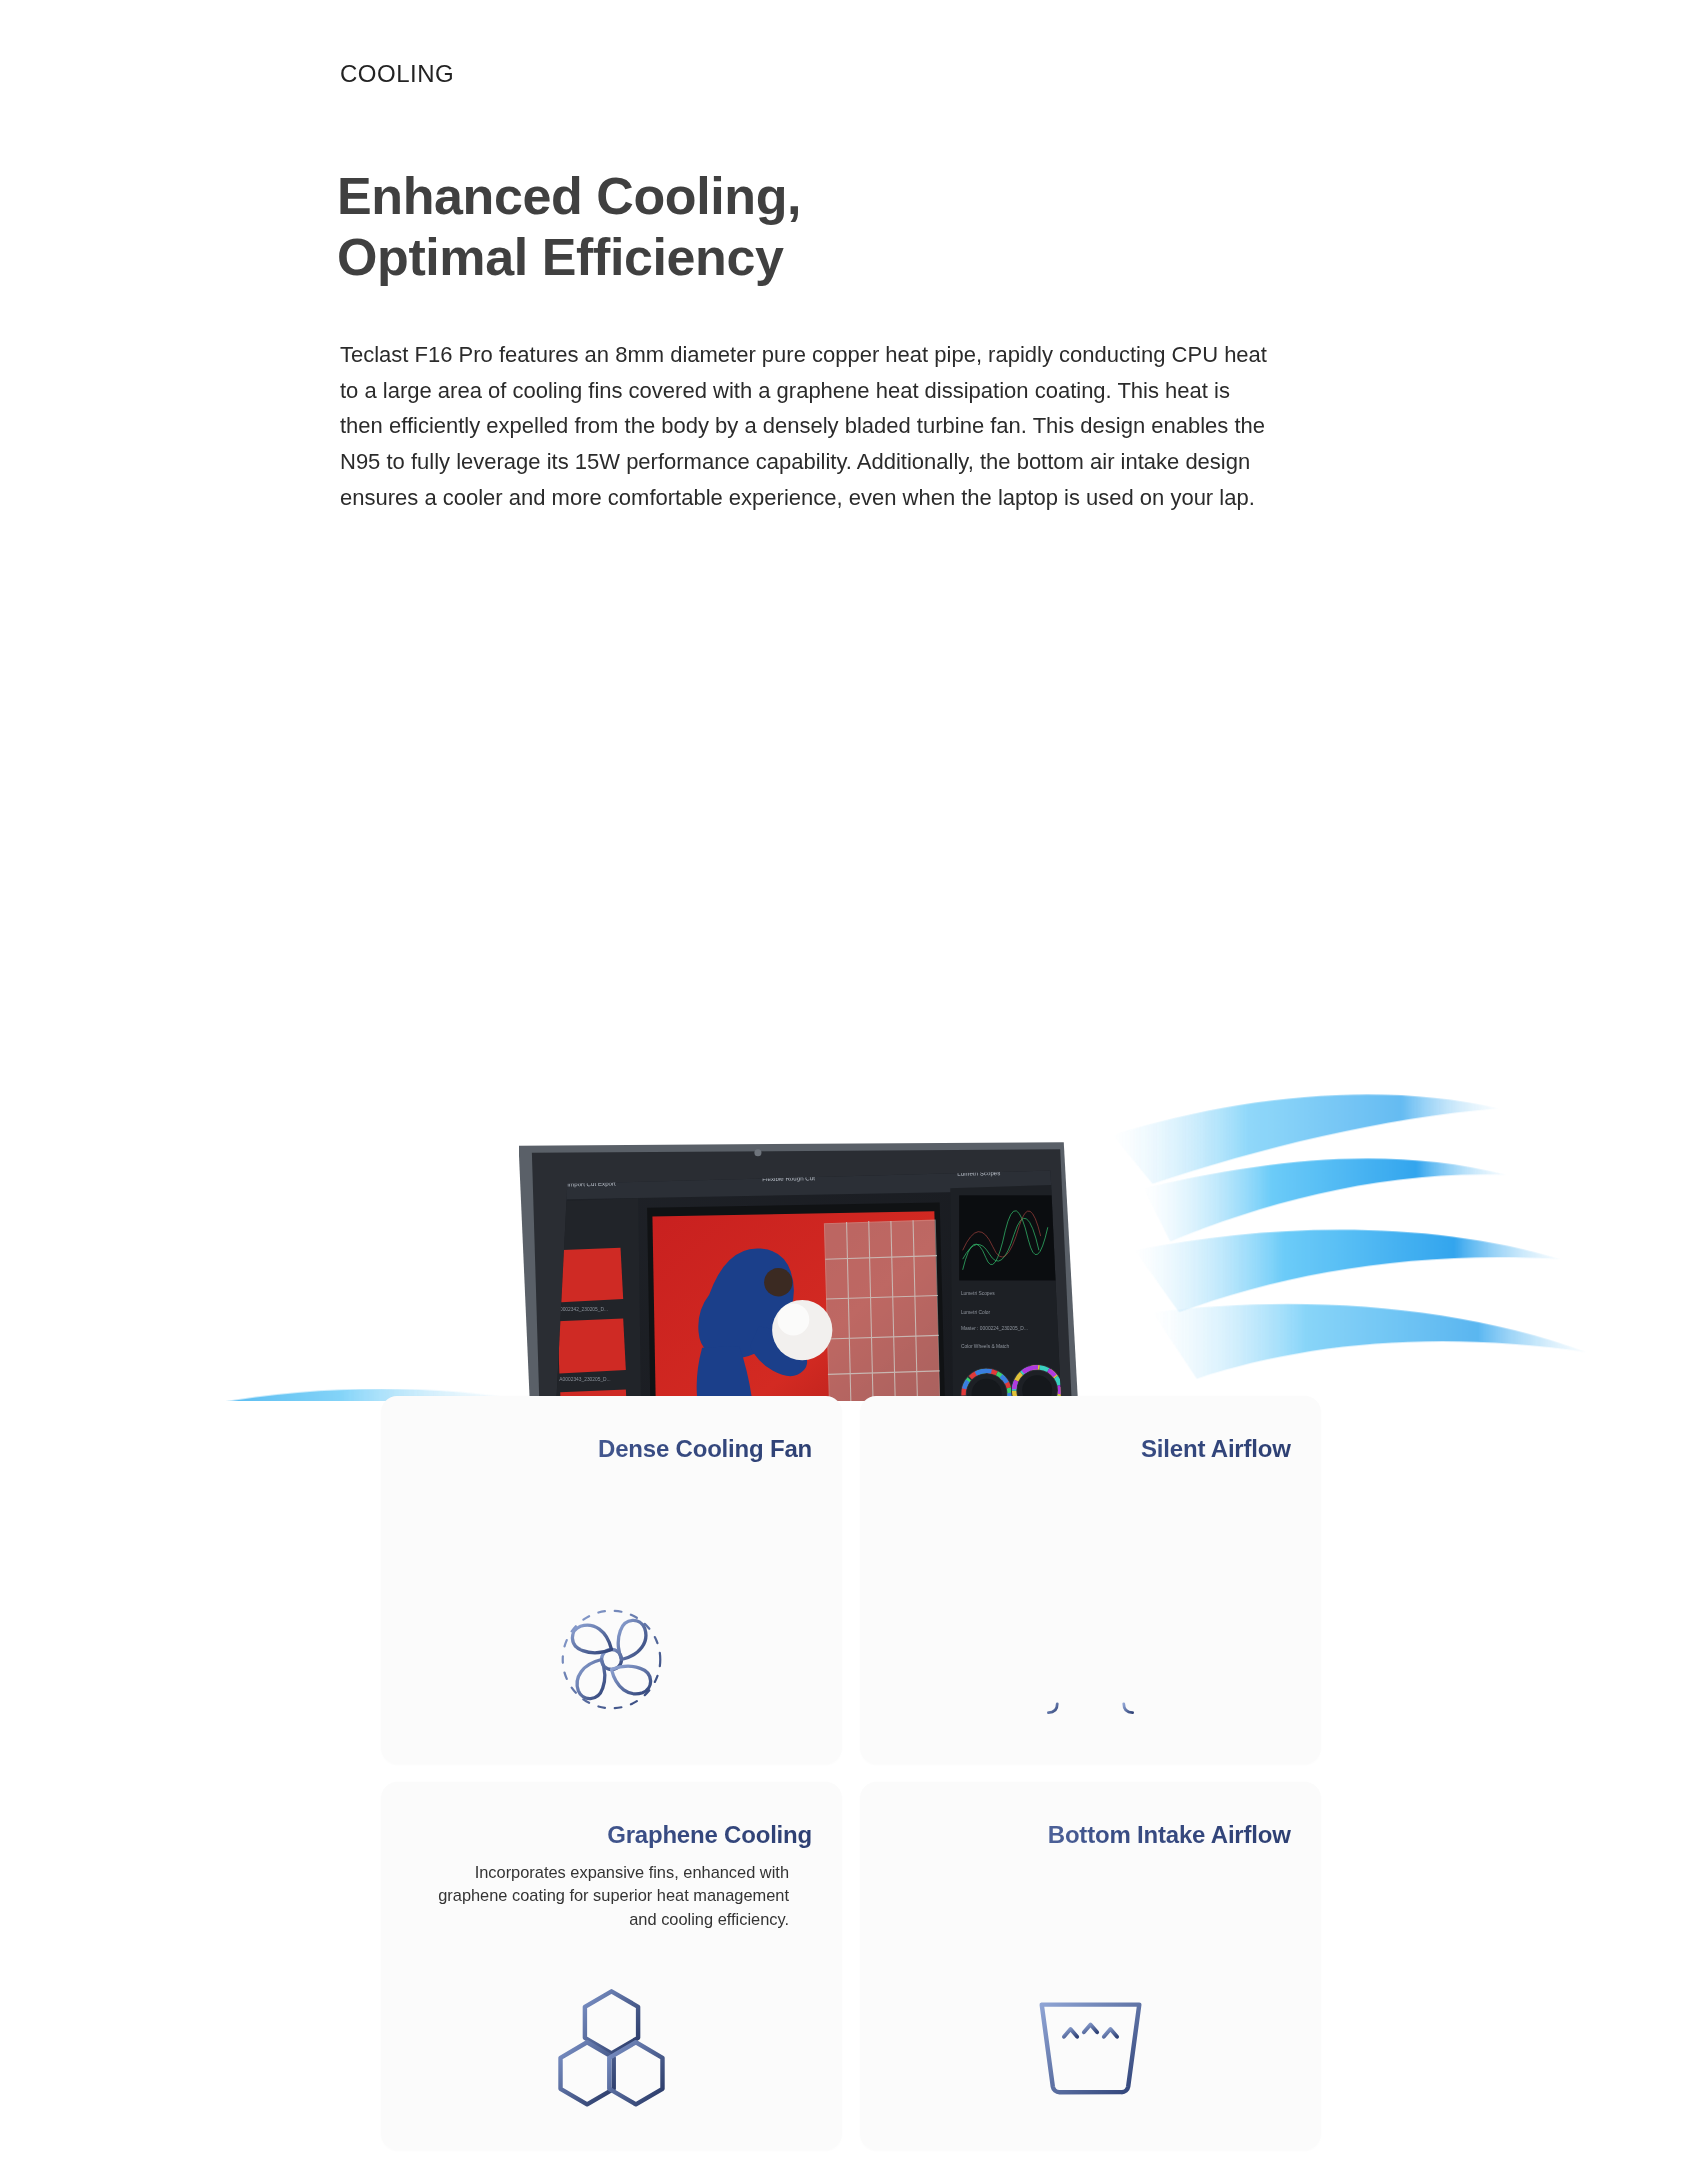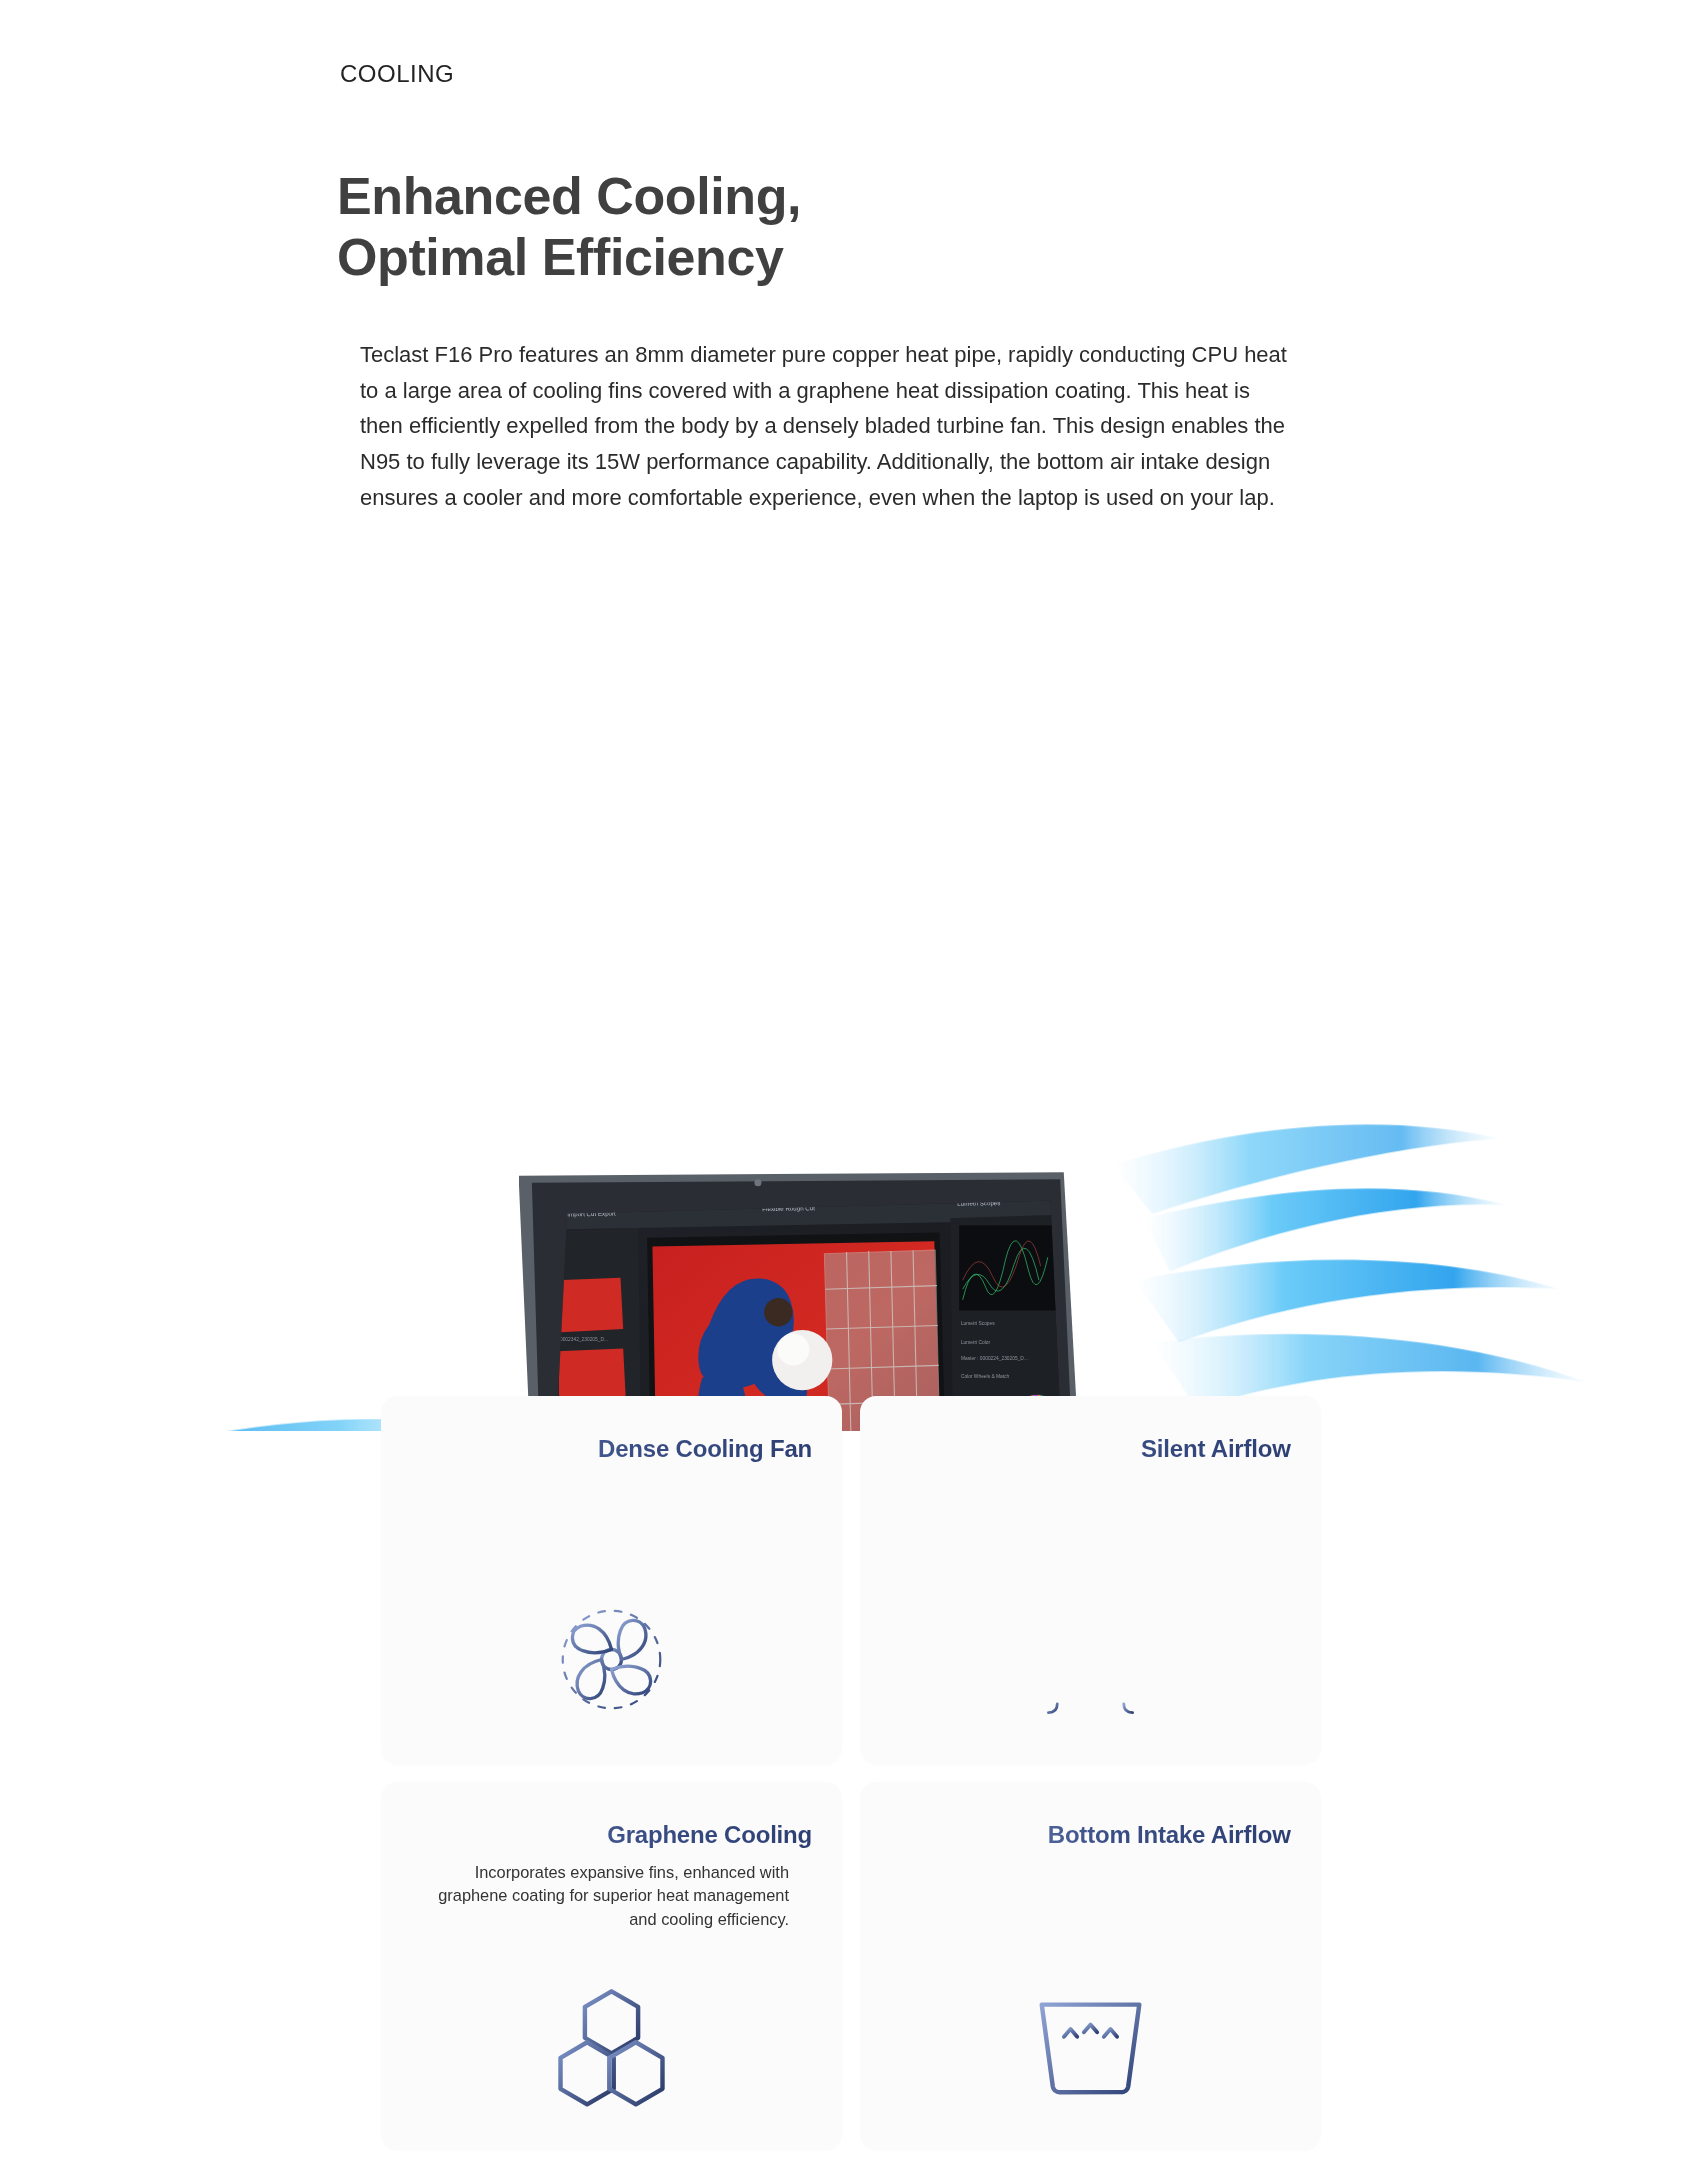--- a/index.html
+++ b/index.html
@@ -35,32 +35,32 @@
     left: 337px; top: 131px;
     font-size: 52px;
     font-weight: 700;
     line-height: 1.18;
     letter-spacing: -0.4px;
     color: #404040;
     white-space: pre-line;
   }
   .paragraph {
     position: absolute;
-    left: 360px; top: 315px;
+    left: 340px; top: 315px;
     width: 935px;
     font-size: 22px;
     line-height: 1.62;
     color: #2b2b2b;
     font-weight: 400;
   }
 
   
   .hero {
     position: absolute;
-    left: 0; top: 580px;
+    left: 0; top: 550px;
     width: 1702px;
     height: 851px;
     overflow: hidden;
   }
   .hero svg { display: block; }
 
   
   .cards {
     position: absolute;
     left: 381px; top: 1396px;

